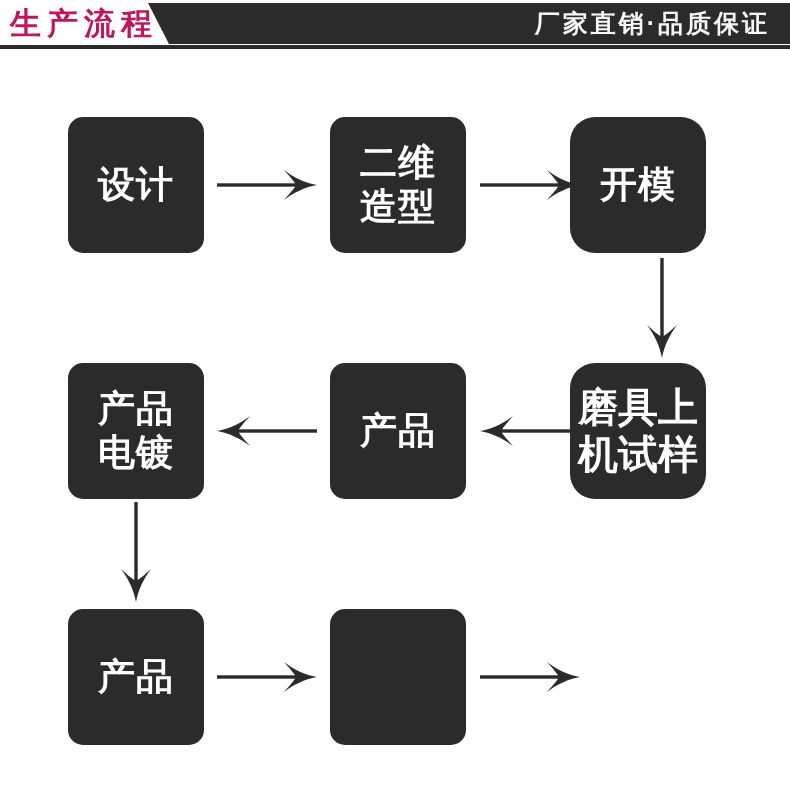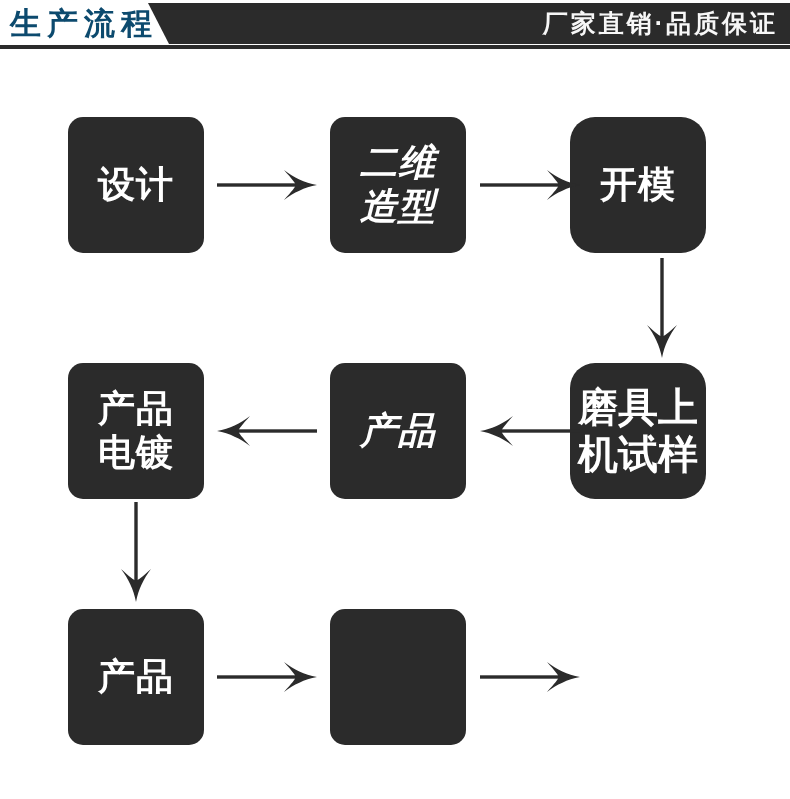--- a/index.html
+++ b/index.html
@@ -16,40 +16,40 @@
   }
 
   
   .header-title{
     position:absolute;
     left:10px; top:4px;
     height:40px;
     line-height:40px;
     font-size:31px;
     font-weight:bold;
-    color:#0c4a6e;
+    color:#be185d;
     letter-spacing:6px;
     white-space:nowrap;
   }
   .header-banner{
     position:absolute;
     left:128px; top:3px;
     width:662px; height:41px;
     background:#2b2b2b;
     clip-path:polygon(20px 0, 100% 0, 100% 100%, 41px 100%);
     display:flex;
     align-items:center;
     justify-content:flex-end;
   }
   .header-banner .tagline{
     color:#f7f7f7;
     font-size:25px;
     font-weight:bold;
     letter-spacing:3px;
-    padding-right:12px;
+    padding-right:20px;
     white-space:nowrap;
   }
   .header-rule{
     position:absolute;
     left:0; top:45px;
     width:790px; height:4px;
     background:#2b2b2b;
   }
 
   
@@ -69,21 +69,21 @@
   .box .line{
     line-height:1.18;
     font-size:37px;
     letter-spacing:1px;
     white-space:nowrap;
   }
   .box.small-text .line{
     font-size:40px;
     letter-spacing:0;
   }
-  .c1{left:68px;} .c2{left:330px;font-style:italic;} .c3{left:570px;border-radius:25px;}
+  .c1{left:68px;} .c2{left:330px;} .c3{left:570px;border-radius:25px;}
   .r1{top:117px;} .r2{top:363px;} .r3{top:609px;}
 
   
   .arrow{
     position:absolute;
     width:100px; height:32px;
   }
   .arrow svg{display:block;width:100%;height:100%;}
   .arrow svg *{fill:#2b2b2b;}
   .arrow.left{transform:scaleX(-1);}

